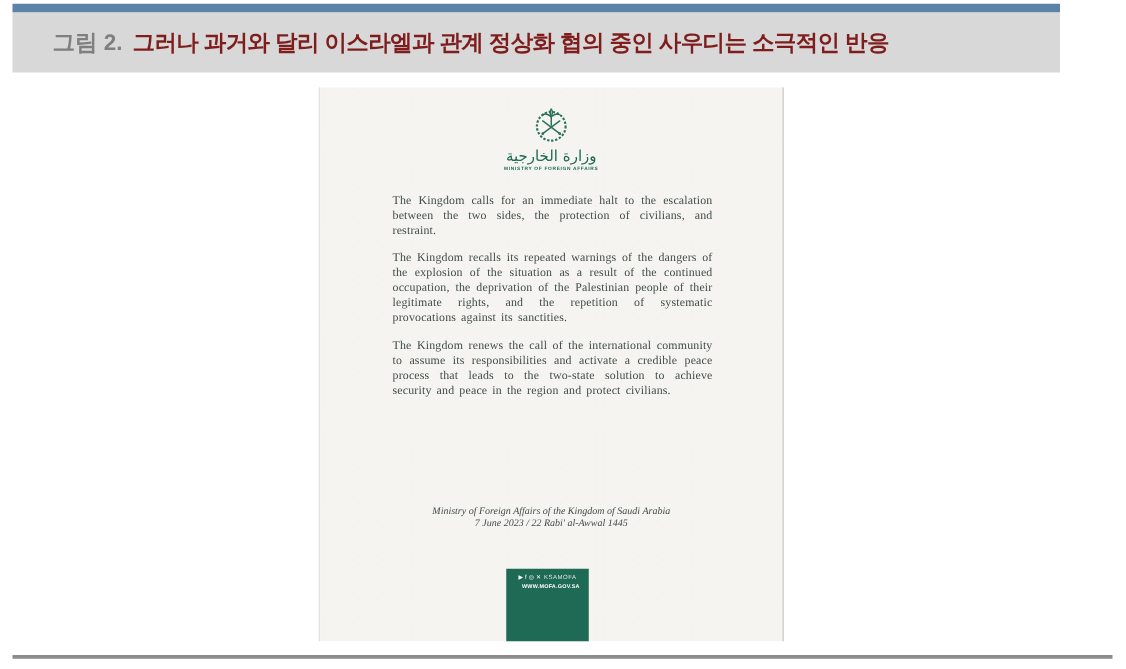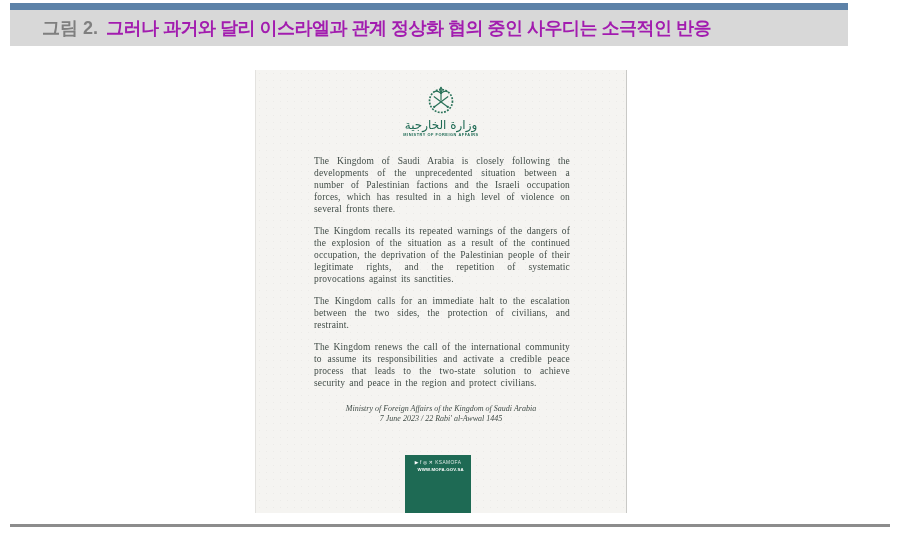--- a/index.html
+++ b/index.html
@@ -2,25 +2,25 @@
 <html style="--accent-blue: #5d82a8; --header-gray: #d8d8d8; --saudi-green: #1e6a54; --paper: #f5f4f1; --text-ink: #414c47; --divider: #8c8c8c;"><head>
 <meta charset="utf-8">
 <style>
   html,body{margin:0;padding:0;background:#ffffff;}
   #page{position:relative;width:901px;height:535px;background:#ffffff;overflow:hidden;
         font-family:"Liberation Sans",sans-serif;}
 
   
   .accent-bar{position:absolute;left:10px;top:3px;width:838px;height:7px;
               background:var(--accent-blue,#5d82a8);}
-  .fig-header{position:absolute;left:10px;top:10px;width:838px;height:36px;
+  .fig-header{position:absolute;left:10px;top:10px;width:838px;height:48px;
               background:var(--header-gray,#d8d8d8);display:flex;align-items:center;
               padding:0;box-sizing:border-box;}
   .fig-label{margin-left:32px;font-size:18px;font-weight:bold;color:#7f7f7f;white-space:nowrap;}
-  .fig-title{margin-left:8px;font-size:18px;font-weight:bold;color:#a21caf;white-space:nowrap;letter-spacing:-0.5px;}
+  .fig-title{margin-left:8px;font-size:18px;font-weight:bold;color:#7f1d1d;white-space:nowrap;letter-spacing:-0.5px;}
 
   
   .paper{position:absolute;left:255px;top:70px;width:372px;height:443px;
          background-color:var(--paper,#f5f4f1);
          background-image:radial-gradient(#ecebe8 0.6px, transparent 0.6px);
          background-size:7px 7px;
          border-right:1px solid #c9c9c6;border-left:1px solid #e3e2df;
          box-sizing:border-box;}
 
   .logo-block{position:absolute;top:14px;left:0;right:0;text-align:center;}
@@ -79,23 +79,22 @@
           <path d="M28 27 L12 15"></path>
         </g>
         <circle cx="12" cy="27" r="1.3" fill="#2a7259"></circle>
         <circle cx="28" cy="27" r="1.3" fill="#2a7259"></circle>
       </svg>
       <div class="arabic">وزارة الخارجية</div>
       <div class="ministry-caption">MINISTRY OF FOREIGN AFFAIRS</div>
     </div>
 
     <div class="body-text">
-      <p>The Kingdom of Saudi Arabia is closely following the developments of the unprecedented situation between a number of Palestinian factions and the Israeli occupation forces, which has resulted in a high level of violence on several fronts there.</p>
+      <p>The Kingdom calls for an immediate halt to the escalation between the two sides, the protection of civilians, and restraint.</p>
       <p>The Kingdom recalls its repeated warnings of the dangers of the explosion of the situation as a result of the continued occupation, the deprivation of the Palestinian people of their legitimate rights, and the repetition of systematic provocations against its sanctities.</p>
-      <p>The Kingdom calls for an immediate halt to the escalation between the two sides, the protection of civilians, and restraint.</p>
       <p>The Kingdom renews the call of the international community to assume its responsibilities and activate a credible peace process that leads to the two-state solution to achieve security and peace in the region and protect civilians.</p>
     </div>
 
     <div class="signature">
       <div>Ministry of Foreign Affairs of the Kingdom of Saudi Arabia</div>
       <div>7 June 2023 / 22 Rabi' al-Awwal 1445</div>
     </div>
 
     <div class="footer-box">
       <div class="social-row">

